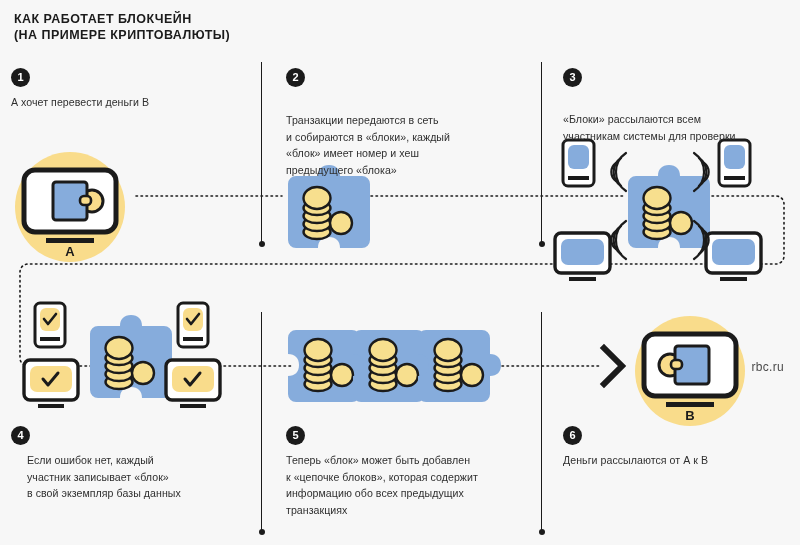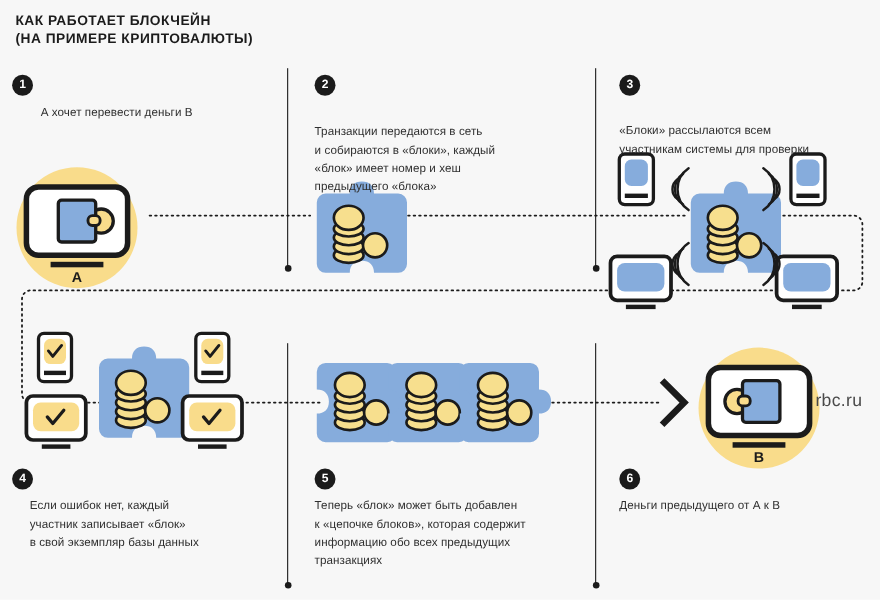--- a/index.html
+++ b/index.html
@@ -39,21 +39,21 @@
     width:6px; height:6px; border-radius:50%; background:#1b1b1b;
   }
 
   
   svg.art { position:absolute; left:0; top:0; width:800px; height:545px;
             pointer-events:none; overflow:visible; }
 
   
   .brand {
     position:absolute; right:16px; bottom:10px;
-    font-size:16px; color:#4a4a4a; letter-spacing:.3px;
+    font-size:12px; color:#4a4a4a; letter-spacing:.3px;
   }
 </style>
 </head>
 <body>
 
 <div id="canvas">
 
   <div class="title">КАК РАБОТАЕТ БЛОКЧЕЙН
 (НА ПРИМЕРЕ КРИПТОВАЛЮТЫ)</div>
 
@@ -253,21 +253,21 @@
       <rect x="671" y="360" width="11" height="9" rx="4" ry="4" fill="#F9DC8B" stroke="#1b1b1b" stroke-width="2.6"></rect>
     </g>
   </svg>
 
   <div class="vrule" style="left:261px; top:62px; height:182px;"></div>
   <div class="vrule" style="left:541px; top:62px; height:182px;"></div>
   <div class="vrule" style="left:261px; top:312px; height:220px;"></div>
   <div class="vrule" style="left:541px; top:312px; height:220px;"></div>
 
   <div class="badge" style="left:11px; top:68px;">1</div>
-  <div class="steptext" style="left:11px; top:94px; width:240px;margin-left:26px;">А хочет перевести деньги В</div>
+  <div class="steptext" style="left:11px; top:94px; width:240px;">А хочет перевести деньги В</div>
 
   <div class="badge" style="left:286px; top:68px;">2</div>
   <div class="steptext" style="left:286px; top:112px; width:250px;">Транзакции передаются в сеть
 и собираются в «блоки», каждый
 «блок» имеет номер и хеш
 предыдущего «блока»</div>
 
   <div class="badge" style="left:563px; top:68px;">3</div>
   <div class="steptext" style="left:563px; top:111px; width:232px;">«Блоки» рассылаются всем
 участникам системы для проверки</div>
@@ -277,21 +277,21 @@
 участник записывает «блок»
 в свой экземпляр базы данных</div>
 
   <div class="badge" style="left:286px; top:426px;">5</div>
   <div class="steptext" style="left:286px; top:452px; width:252px;">Теперь «блок» может быть добавлен
 к «цепочке блоков», которая содержит
 информацию обо всех предыдущих
 транзакциях</div>
 
   <div class="badge" style="left:563px; top:426px;">6</div>
-  <div class="steptext" style="left:563px; top:452px; width:232px;">Деньги предыдущего от А к В</div>
+  <div class="steptext" style="left:563px; top:452px; width:232px;">Деньги рассылаются от А к В</div>
 
   <div style="position:absolute; left:0; top:244px; width:140px; text-align:center;
               font-size:13px; font-weight:bold; color:#1b1b1b;">А</div>
   <div style="position:absolute; left:620px; top:408px; width:140px; text-align:center;
               font-size:13px; font-weight:bold; color:#1b1b1b;">В</div>
 
   <div class="brand">rbc.ru</div>
 
 </div>
 

